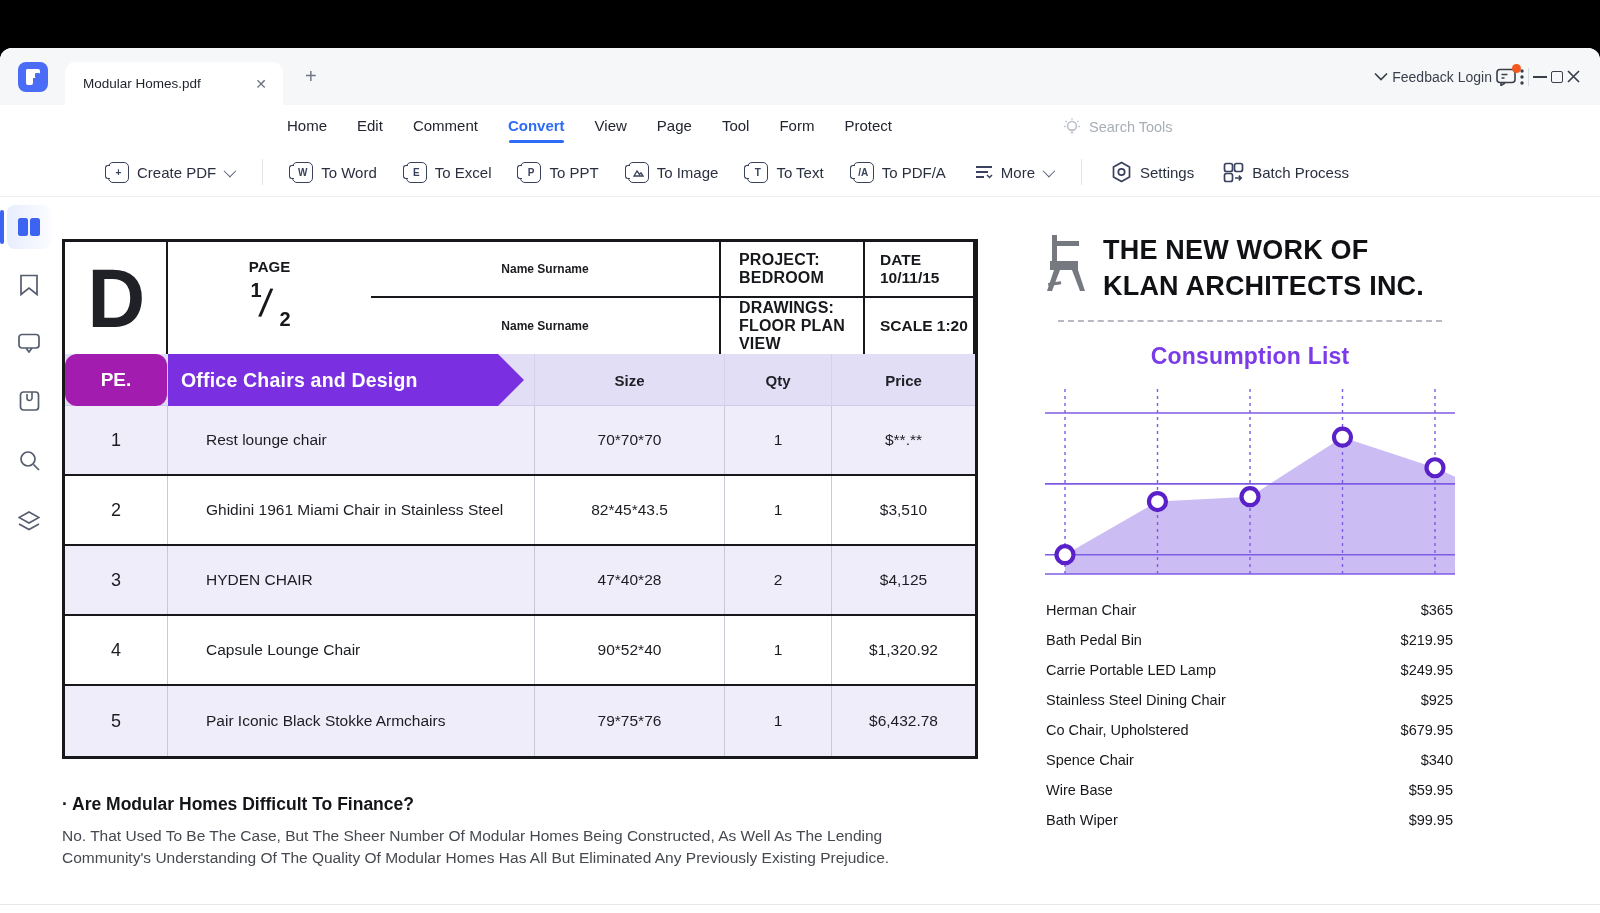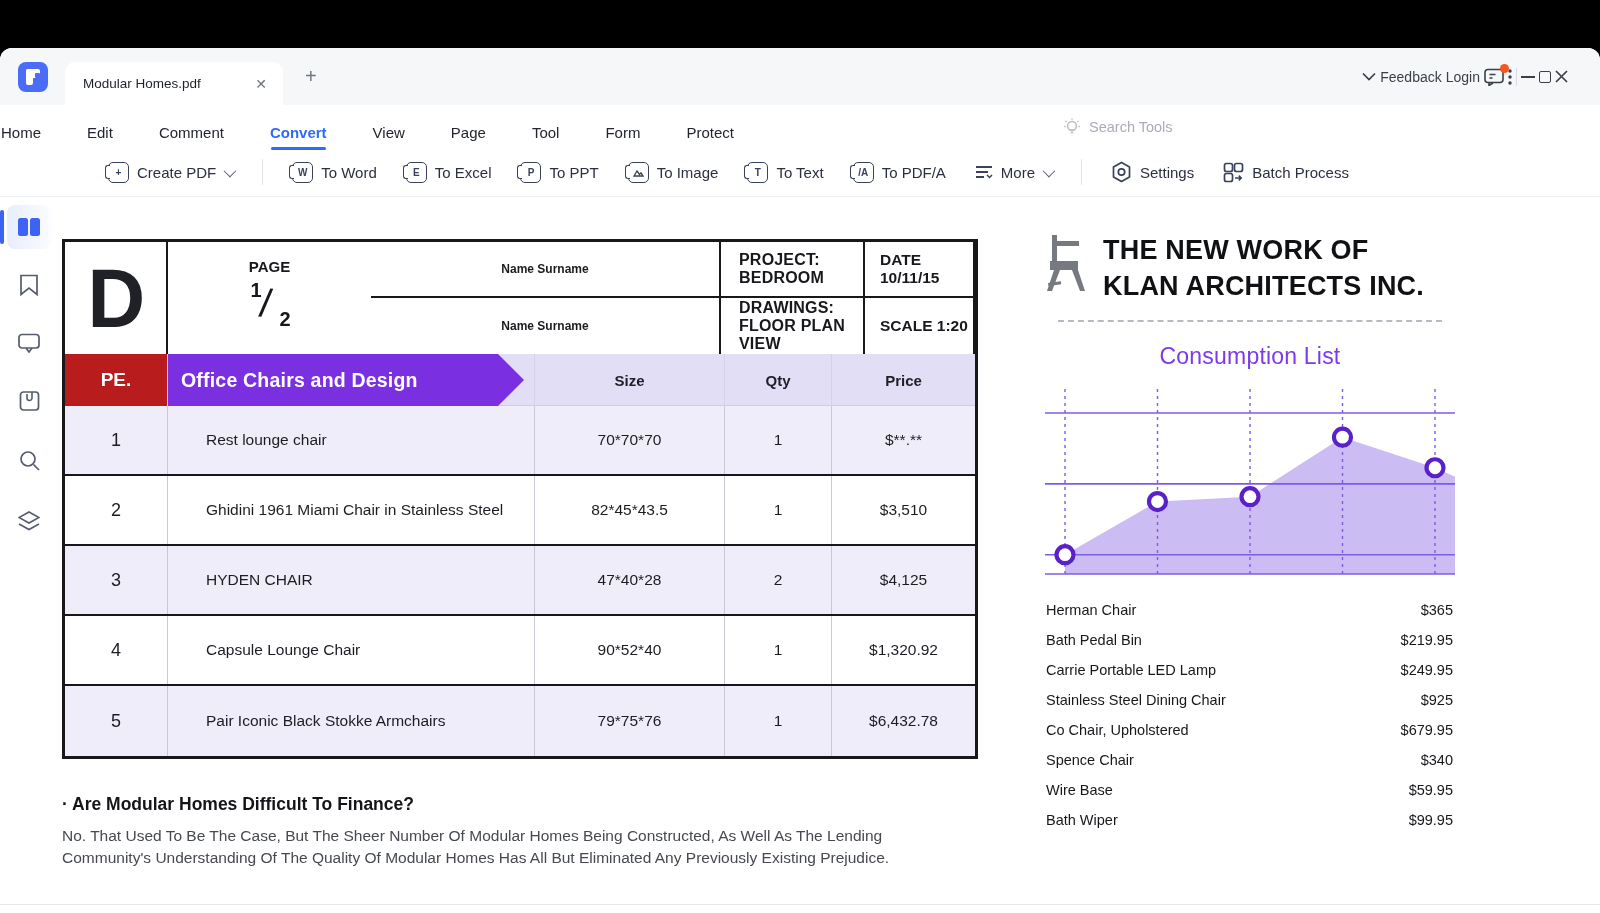--- a/index.html
+++ b/index.html
@@ -9,30 +9,30 @@
   
   .titlebar { height:57px; background:#F6F7F9; display:flex; align-items:center; }
   .logo { width:30px; height:30px; margin-left:18px; background:#4A6CF7; border-radius:8px; position:relative; flex:0 0 auto; }
   .logo::before { content:""; position:absolute; left:8px; top:7px; width:14px; height:9px; background:#fff; border-radius:2px; }
   .logo::after { content:""; position:absolute; left:8px; top:7px; width:7px; height:16px; background:#fff; border-radius:2px; }
   .logo .notch { position:absolute; right:8px; top:11px; width:5px; height:5px; background:#4A6CF7; border-radius:1px; z-index:2; }
   .tab { margin-left:17px; height:43px; align-self:flex-end; width:218px; background:#fff; border-radius:10px 10px 0 0; display:flex; align-items:center; padding:0 12px 0 18px; }
   .tab-title { font-size:13.5px; color:#1E222C; flex:1; white-space:nowrap; }
   .tab-close { color:#6B7280; font-size:14px; cursor:default; padding:2px 4px; }
   .newtab { margin-left:22px; color:#6F7682; font-size:20px; font-weight:300; }
-  .tb-right { margin-left:auto; display:flex; align-items:center; gap:4px; padding-right:32px; }
+  .tb-right { margin-left:auto; display:flex; align-items:center; gap:4px; padding-right:20px; }
   .tb-right svg { display:block; }
   .tb-text { font-size:14px; color:#3A3F4B; white-space:nowrap; }
   .chat-wrap { position:relative; }
   .dot-badge { position:absolute; top:-4px; right:-5px; width:9px; height:9px; background:#F4581F; border-radius:50%; }
   .vdiv { width:1px; height:18px; background:#D8DBE1; }
   .win-max { width:12px; height:12px; border:1.6px solid #3A3F4A; border-radius:2px; }
 
   
-  .menubar { height:43px; background:#fff; display:flex; align-items:flex-end; gap:44px; position:relative; }
+  .menubar { height:43px; background:#fff; display:flex; align-items:center; gap:28px; padding-left:286px; position:relative; }
   .menu-item { font-size:15px; color:#23262E; font-weight:500; white-space:nowrap; position:relative; padding:4px 1px 7px; }
   .menu-item.active { color:#2E6BF6; font-weight:600; }
   .menu-item.active::after { content:""; position:absolute; left:2px; right:2px; bottom:-2px; height:3px; border-radius:2px; background:#2E6BF6; }
   .search-tools { position:absolute; left:1063px; top:0; height:100%; display:flex; align-items:center; gap:8px; }
   .search-tools span { font-size:14.5px; color:#A8ADB6; }
 
   
   .toolbar { height:49px; background:#fff; border-bottom:1px solid #EBEDF1; display:flex; align-items:center; gap:29px; padding-left:108px; }
   .tool-btn { display:flex; align-items:center; gap:8px; font-size:15px; color:#2B3040; white-space:nowrap; }
   .doc-ic { width:21px; height:21px; border:1.6px solid #39415C; border-radius:5px; display:grid; place-items:center; font-size:10px; font-weight:700; color:#39415C; position:relative; background:#fff; }
@@ -61,42 +61,42 @@
   .page-cell { grid-row:1/3; flex-direction:column; justify-content:flex-start; padding-top:16px; }
   .page-lab { font-size:15px; font-weight:700; color:#17181C; }
   .frac { margin-top:4px; position:relative; width:54px; height:52px; }
   .frac .sl { position:absolute; left:17px; top:2px; font-size:40px; font-weight:400; color:#17181C; transform:rotate(8deg); }
   .frac .n1 { position:absolute; left:8px; top:0; font-size:20px; font-weight:600; color:#17181C; }
   .frac .n2 { position:absolute; right:6px; bottom:0; font-size:20px; font-weight:600; color:#17181C; }
 
   .dt-banner { display:grid; grid-template-columns:103px 367px 190px 107px 1fr; height:52px; background:#E2DEF6; border-bottom:1px solid #CFCAE8; }
   .bc { border-right:1px solid #D6D1EC; display:flex; align-items:center; justify-content:center; }
   .bc.last { border-right:none; }
-  .pe-cell { background:#b91c1c; color:#fff; font-size:19px; font-weight:700; }
+  .pe-cell { background:#a21caf; color:#fff; font-size:19px; font-weight:700;border-radius:12px; }
   .arrow-cell { justify-content:flex-start; position:relative; }
   .banner-arrow { width:356px; height:52px; background:#7A30E0; clip-path:polygon(0 0, calc(100% - 26px) 0, 100% 50%, calc(100% - 26px) 100%, 0 100%); display:flex; align-items:center; padding-left:13px; color:#fff; font-size:19.5px; font-weight:700; letter-spacing:.2px; }
   .colhead { font-size:15px; font-weight:600; color:#1E2026; }
 
   .dt-row { display:grid; grid-template-columns:103px 367px 190px 107px 1fr; height:70px; border-bottom:2px solid #17181B; }
   .dt-row.lastrow { border-bottom:none; }
   .dt-row.alt { background:#F0EDFA; }
   .rc { border-right:1px solid #C9C9D3; display:flex; align-items:center; justify-content:center; font-size:15.5px; color:#1B1D22; }
   .rc.last { border-right:none; }
   .rc.num { font-size:18px; }
   .rc.desc { justify-content:flex-start; padding-left:38px; }
 
   .faq-q { position:absolute; left:62px; top:597px; font-size:17.5px; font-weight:800; color:#141519; }
   .faq-a { position:absolute; left:62px; top:628px; width:912px; font-size:15.5px; color:#46494F; line-height:1.45; }
 
   
   .rpanel { position:absolute; left:1045px; top:36px; width:410px; }
   .brand { display:flex; align-items:flex-start; gap:14px; }
   .brand-text { font-size:27px; font-weight:800; color:#101114; line-height:1.32; letter-spacing:.2px; white-space:nowrap; }
   .dash-div { margin-top:16px; border-top:2px dashed #B7BAC2; width:384px; margin-left:13px; }
-  .subtitle { margin-top:21px; text-align:center; color:#7B3BE8; font-size:23px; font-weight:400; letter-spacing:.2px; }
+  .subtitle { margin-top:21px; text-align:center; color:#7B3BE8; font-size:23px; font-weight:700; letter-spacing:.2px; }
   .chart { margin-top:13px; display:block; }
   .gl { stroke:#7E5BE4; stroke-width:1.6; }
   .gld { stroke:#7E5BE4; stroke-width:1.4; stroke-dasharray:3 4; }
   .area { fill:#C9B8F3; opacity:.95; }
   .dot { fill:#fff; stroke:#5B21C9; stroke-width:4.2; }
   .clist { margin-top:14px; }
   .clist-row { display:flex; justify-content:space-between; align-items:center; padding:7px 2px 7px 1px; }
   .clist-name { font-size:14.5px; color:#17181C; }
   .clist-price { font-size:14.5px; color:#17181C; }
 

